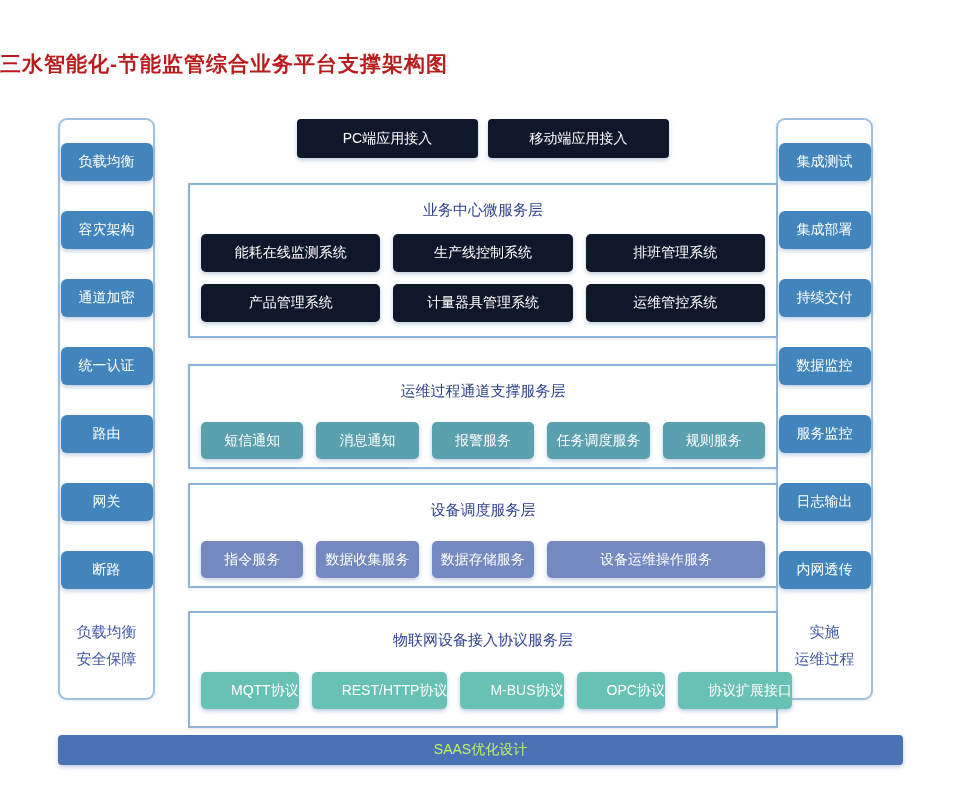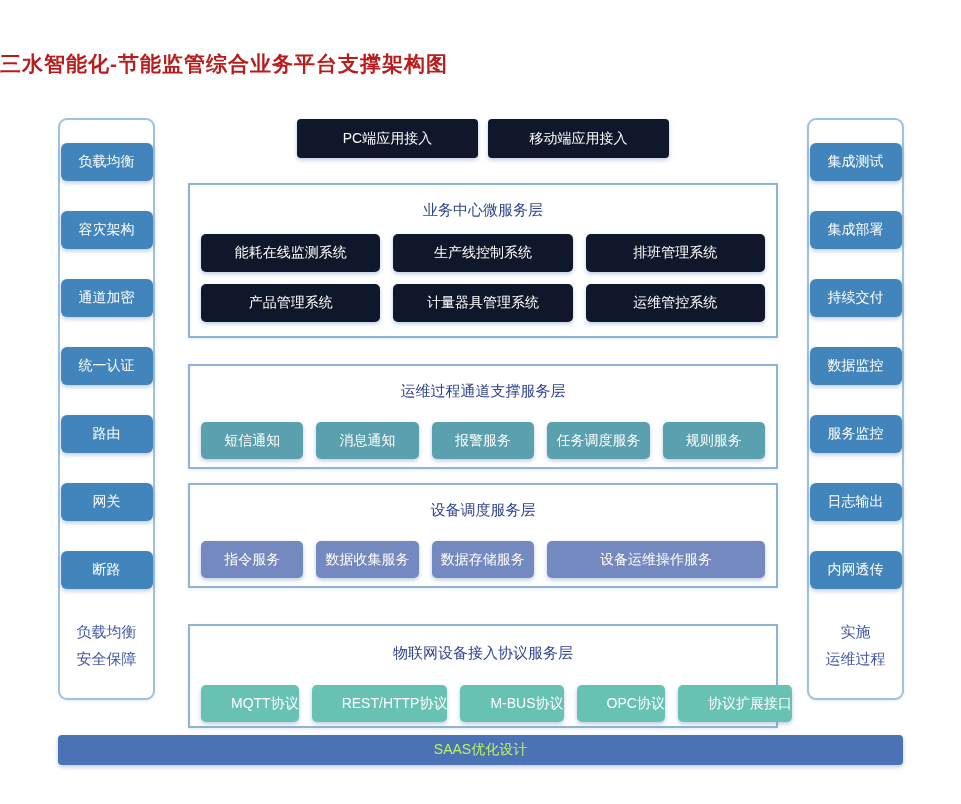--- a/index.html
+++ b/index.html
@@ -12,21 +12,21 @@
     font-size:21px;font-weight:bold;color:#b91c1c;letter-spacing:1px;
   }
   
   .side-panel{
     position:absolute;top:118px;width:97px;height:582px;background:#ffffff;
     border:2px solid #9ec1e0;border-radius:9px;box-sizing:border-box;
     display:flex;flex-direction:column;align-items:center;
     padding-top:23px;gap:30px;box-shadow:0 1px 3px rgba(150,170,200,.25);
   }
   .side-panel.left{left:58px;}
-  .side-panel.right{left:807px;}
+  .side-panel.right{left:776px;}
   .side-btn{
     width:92px;height:38px;border-radius:6px;background:#4285bd;color:#ffffff;
     font-size:14px;display:flex;align-items:center;justify-content:center;
     box-shadow:0 2px 4px rgba(108,139,184,.45);flex:0 0 auto;
   }
   .side-footer{
     position:absolute;bottom:26px;left:0;width:100%;text-align:center;
     font-size:15px;line-height:27px;color:#4157a6;
   }
   
@@ -41,21 +41,21 @@
   }
   
   .section{
     position:absolute;left:188px;width:590px;background:#ffffff;
     border:2px solid #8fb3d6;border-radius:0;box-sizing:border-box;
     padding:0 11px;box-shadow:0 1px 3px rgba(150,170,200,.25);
   }
   .sec1{top:183px;height:155px;}
   .sec2{top:364px;height:105px;}
   .sec3{top:483px;height:105px;}
-  .sec4{top:624px;height:104px;}
+  .sec4{top:611px;height:117px;}
   .section-title{
     text-align:center;font-size:15px;font-weight:500;color:#2f4391;
     margin-top:14px;height:22px;line-height:22px;
   }
   .sec4 .section-title{margin-top:16px;}
   .row{display:flex;gap:13px;}
   .sec1 .row1{margin-top:13px;}
   .sec1 .row2{margin-top:12px;justify-content:center;}
   .sec2 .row1,.sec3 .row1{margin-top:20px;}
   .sec4 .row1{margin-top:21px;}

